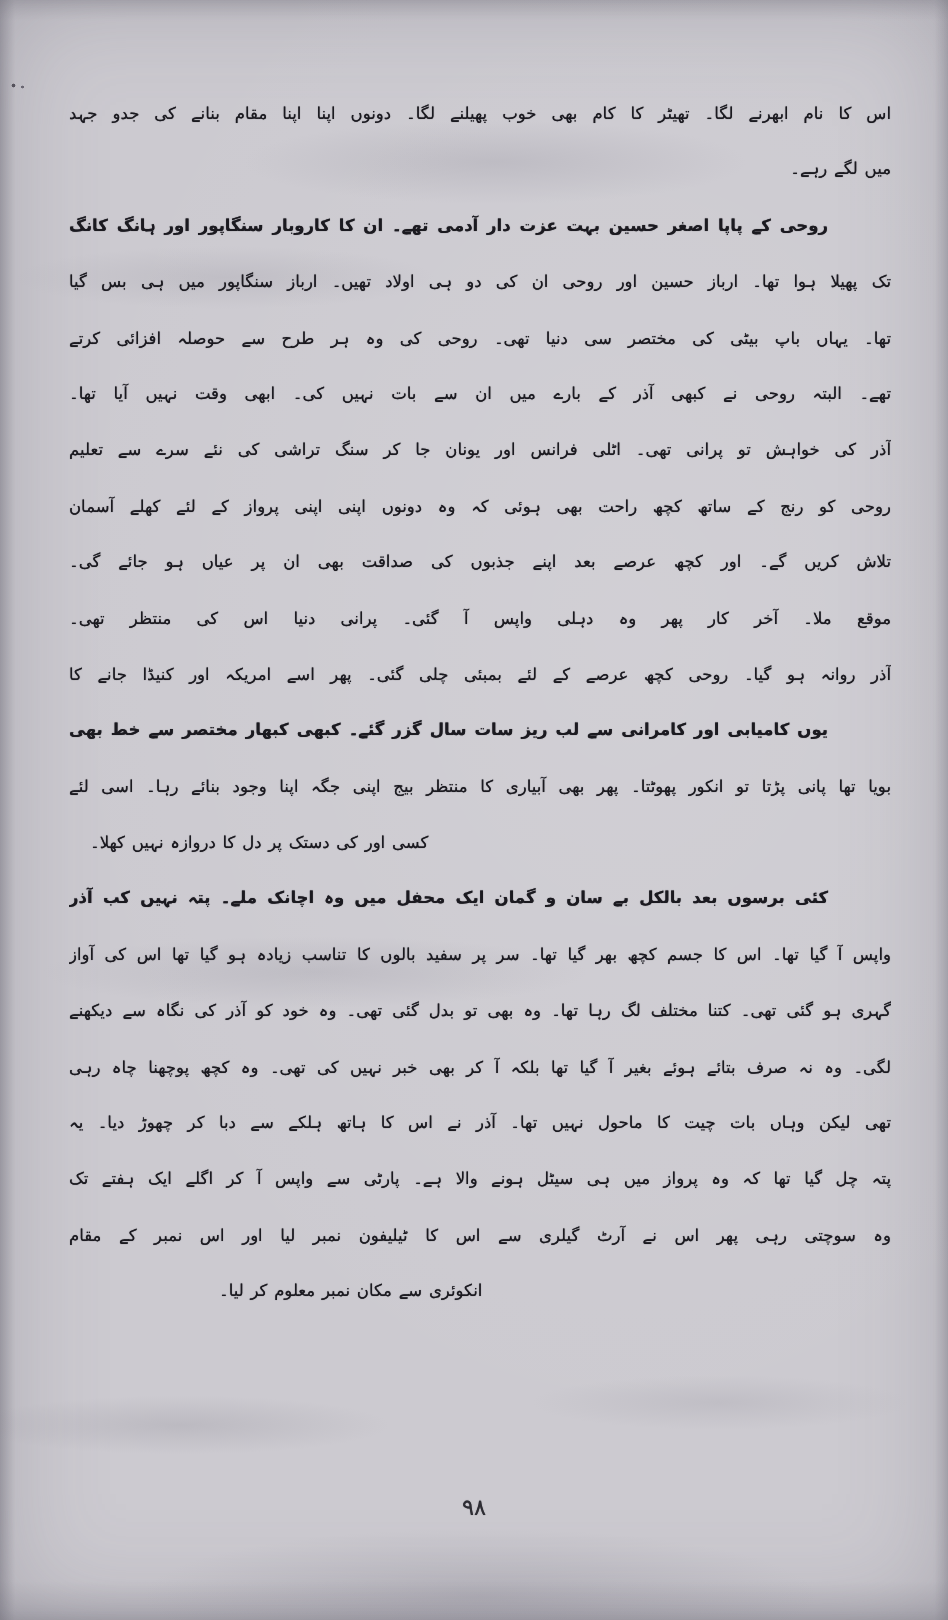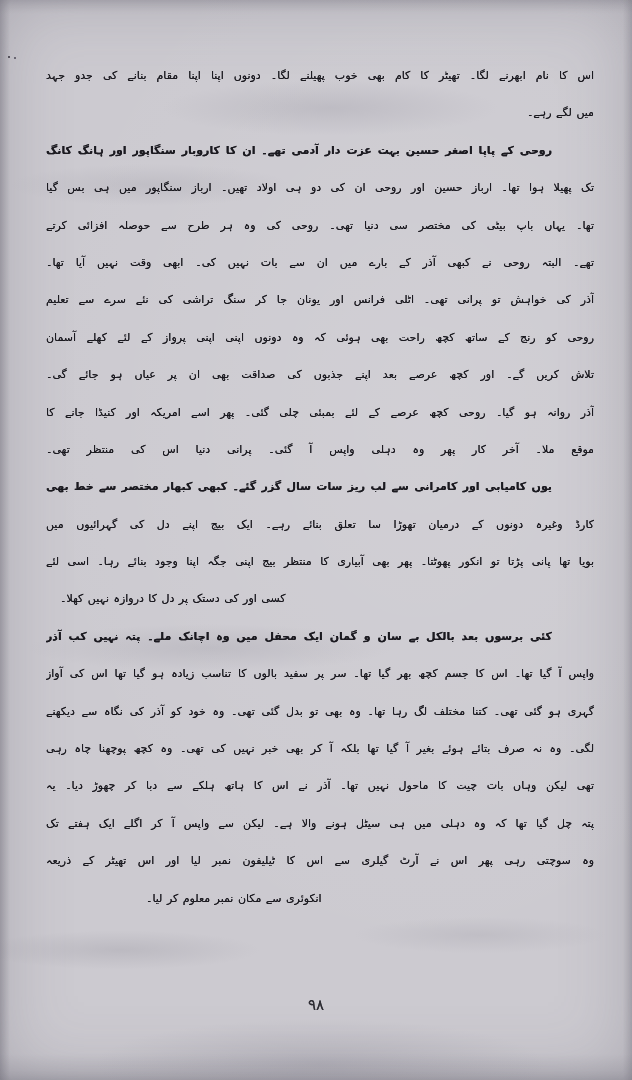--- a/index.html
+++ b/index.html
@@ -71,30 +71,29 @@
   <div class="textblock" dir="rtl">
     <div class="line">اس کا نام ابھرنے لگا۔ تھیٹر کا کام بھی خوب پھیلنے لگا۔ دونوں اپنا اپنا مقام بنانے کی جدو جہد</div>
     <div class="line startline">میں لگے رہے۔</div>
     <div class="line indent">روحی کے پاپا اصغر حسین بہت عزت دار آدمی تھے۔ ان کا کاروبار سنگاپور اور ہانگ کانگ</div>
     <div class="line">تک پھیلا ہوا تھا۔ ارباز حسین اور روحی ان کی دو ہی اولاد تھیں۔ ارباز سنگاپور میں ہی بس گیا</div>
     <div class="line">تھا۔ یہاں باپ بیٹی کی مختصر سی دنیا تھی۔ روحی کی وہ ہر طرح سے حوصلہ افزائی کرتے</div>
     <div class="line">تھے۔ البتہ روحی نے کبھی آذر کے بارے میں ان سے بات نہیں کی۔ ابھی وقت نہیں آیا تھا۔</div>
     <div class="line">آذر کی خواہش تو پرانی تھی۔ اٹلی فرانس اور یونان جا کر سنگ تراشی کی نئے سرے سے تعلیم</div>
     <div class="line">روحی کو رنج کے ساتھ کچھ راحت بھی ہوئی کہ وہ دونوں اپنی اپنی پرواز کے لئے کھلے آسمان</div>
     <div class="line">تلاش کریں گے۔ اور کچھ عرصے بعد اپنے جذبوں کی صداقت بھی ان پر عیاں ہو جائے گی۔</div>
+    <div class="line">موقع ملا۔ آخر کار پھر وہ دہلی واپس آ گئی۔ پرانی دنیا اس کی منتظر تھی۔</div>
     <div class="line">آذر روانہ ہو گیا۔ روحی کچھ عرصے کے لئے بمبئی چلی گئی۔ پھر اسے امریکہ اور کنیڈا جانے کا</div>
-    <div class="line">موقع ملا۔ آخر کار پھر وہ دہلی واپس آ گئی۔ پرانی دنیا اس کی منتظر تھی۔</div>
     <div class="line indent">یوں کامیابی اور کامرانی سے لب ریز سات سال گزر گئے۔ کبھی کبھار مختصر سے خط بھی</div>
-    <div class="line">کارڈ وغیرہ دونوں کے درمیان تھوڑا سا تعلق بنائے رہے۔ ایک بیج اپنے دل کی گہرائیوں میں</div>
     <div class="line">بویا تھا پانی پڑتا تو انکور پھوٹتا۔ پھر بھی آبیاری کا منتظر بیج اپنی جگہ اپنا وجود بنائے رہا۔ اسی لئے</div>
     <div class="line shortleft">کسی اور کی دستک پر دل کا دروازہ نہیں کھلا۔</div>
     <div class="line indent">کئی برسوں بعد بالکل بے سان و گمان ایک محفل میں وہ اچانک ملے۔ پتہ نہیں کب آذر</div>
     <div class="line">واپس آ گیا تھا۔ اس کا جسم کچھ بھر گیا تھا۔ سر پر سفید بالوں کا تناسب زیادہ ہو گیا تھا اس کی آواز</div>
     <div class="line">گہری ہو گئی تھی۔ کتنا مختلف لگ رہا تھا۔ وہ بھی تو بدل گئی تھی۔ وہ خود کو آذر کی نگاہ سے دیکھنے</div>
     <div class="line">لگی۔ وہ نہ صرف بتائے ہوئے بغیر آ گیا تھا بلکہ آ کر بھی خبر نہیں کی تھی۔ وہ کچھ پوچھنا چاہ رہی</div>
     <div class="line">تھی لیکن وہاں بات چیت کا ماحول نہیں تھا۔ آذر نے اس کا ہاتھ ہلکے سے دبا کر چھوڑ دیا۔ یہ</div>
-    <div class="line">پتہ چل گیا تھا کہ وہ دہلی میں ہی سیٹل ہونے والا ہے۔ لیکن سے واپس آ کر اگلے ایک ہفتے تک</div>
-    <div class="line">وہ سوچتی رہی پھر اس نے آرٹ گیلری سے اس کا ٹیلیفون نمبر لیا اور اس تھیٹر کے ذریعہ</div>
+    <div class="line">پتہ چل گیا تھا کہ وہ پرواز میں ہی سیٹل ہونے والا ہے۔ پارٹی سے واپس آ کر اگلے ایک ہفتے تک</div>
+    <div class="line">وہ سوچتی رہی پھر اس نے آرٹ گیلری سے اس کا ٹیلیفون نمبر لیا اور اس نمبر کے مقام</div>
     <div class="line shortcenter">انکوئری سے مکان نمبر معلوم کر لیا۔</div>
   </div>
 
   <div class="pagenum">۹۸</div>
 </div>
 
 </body></html>

